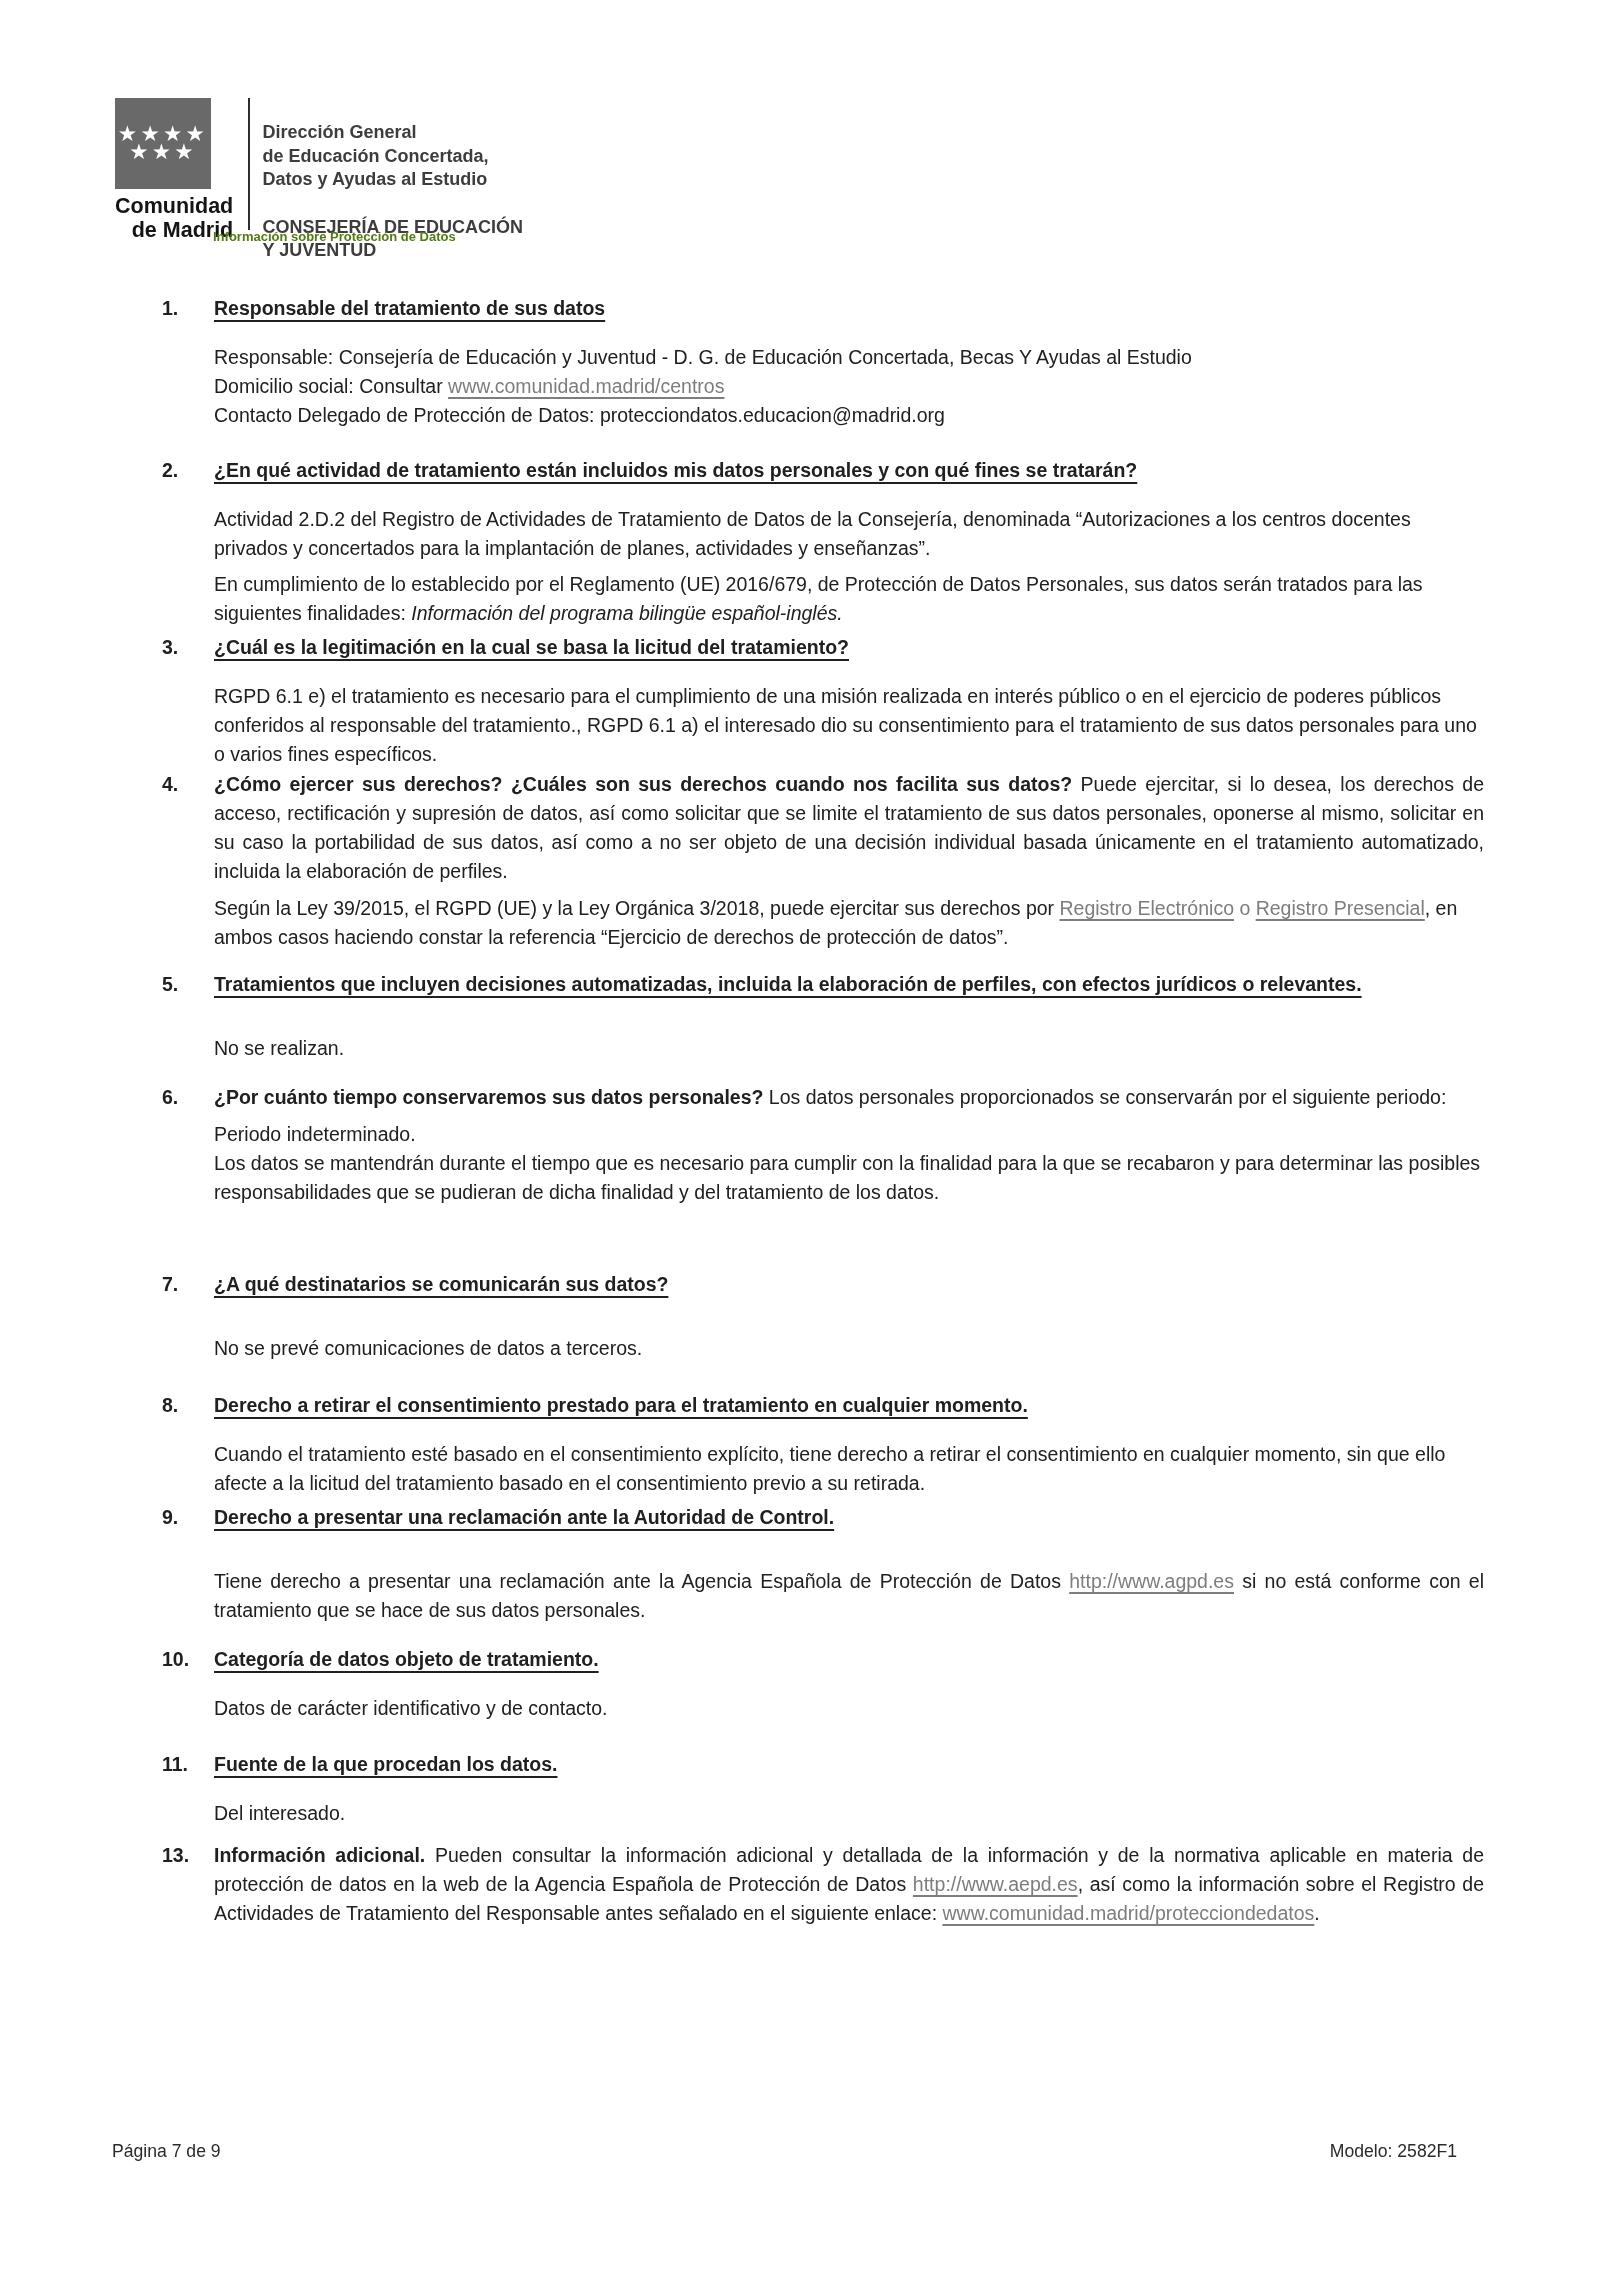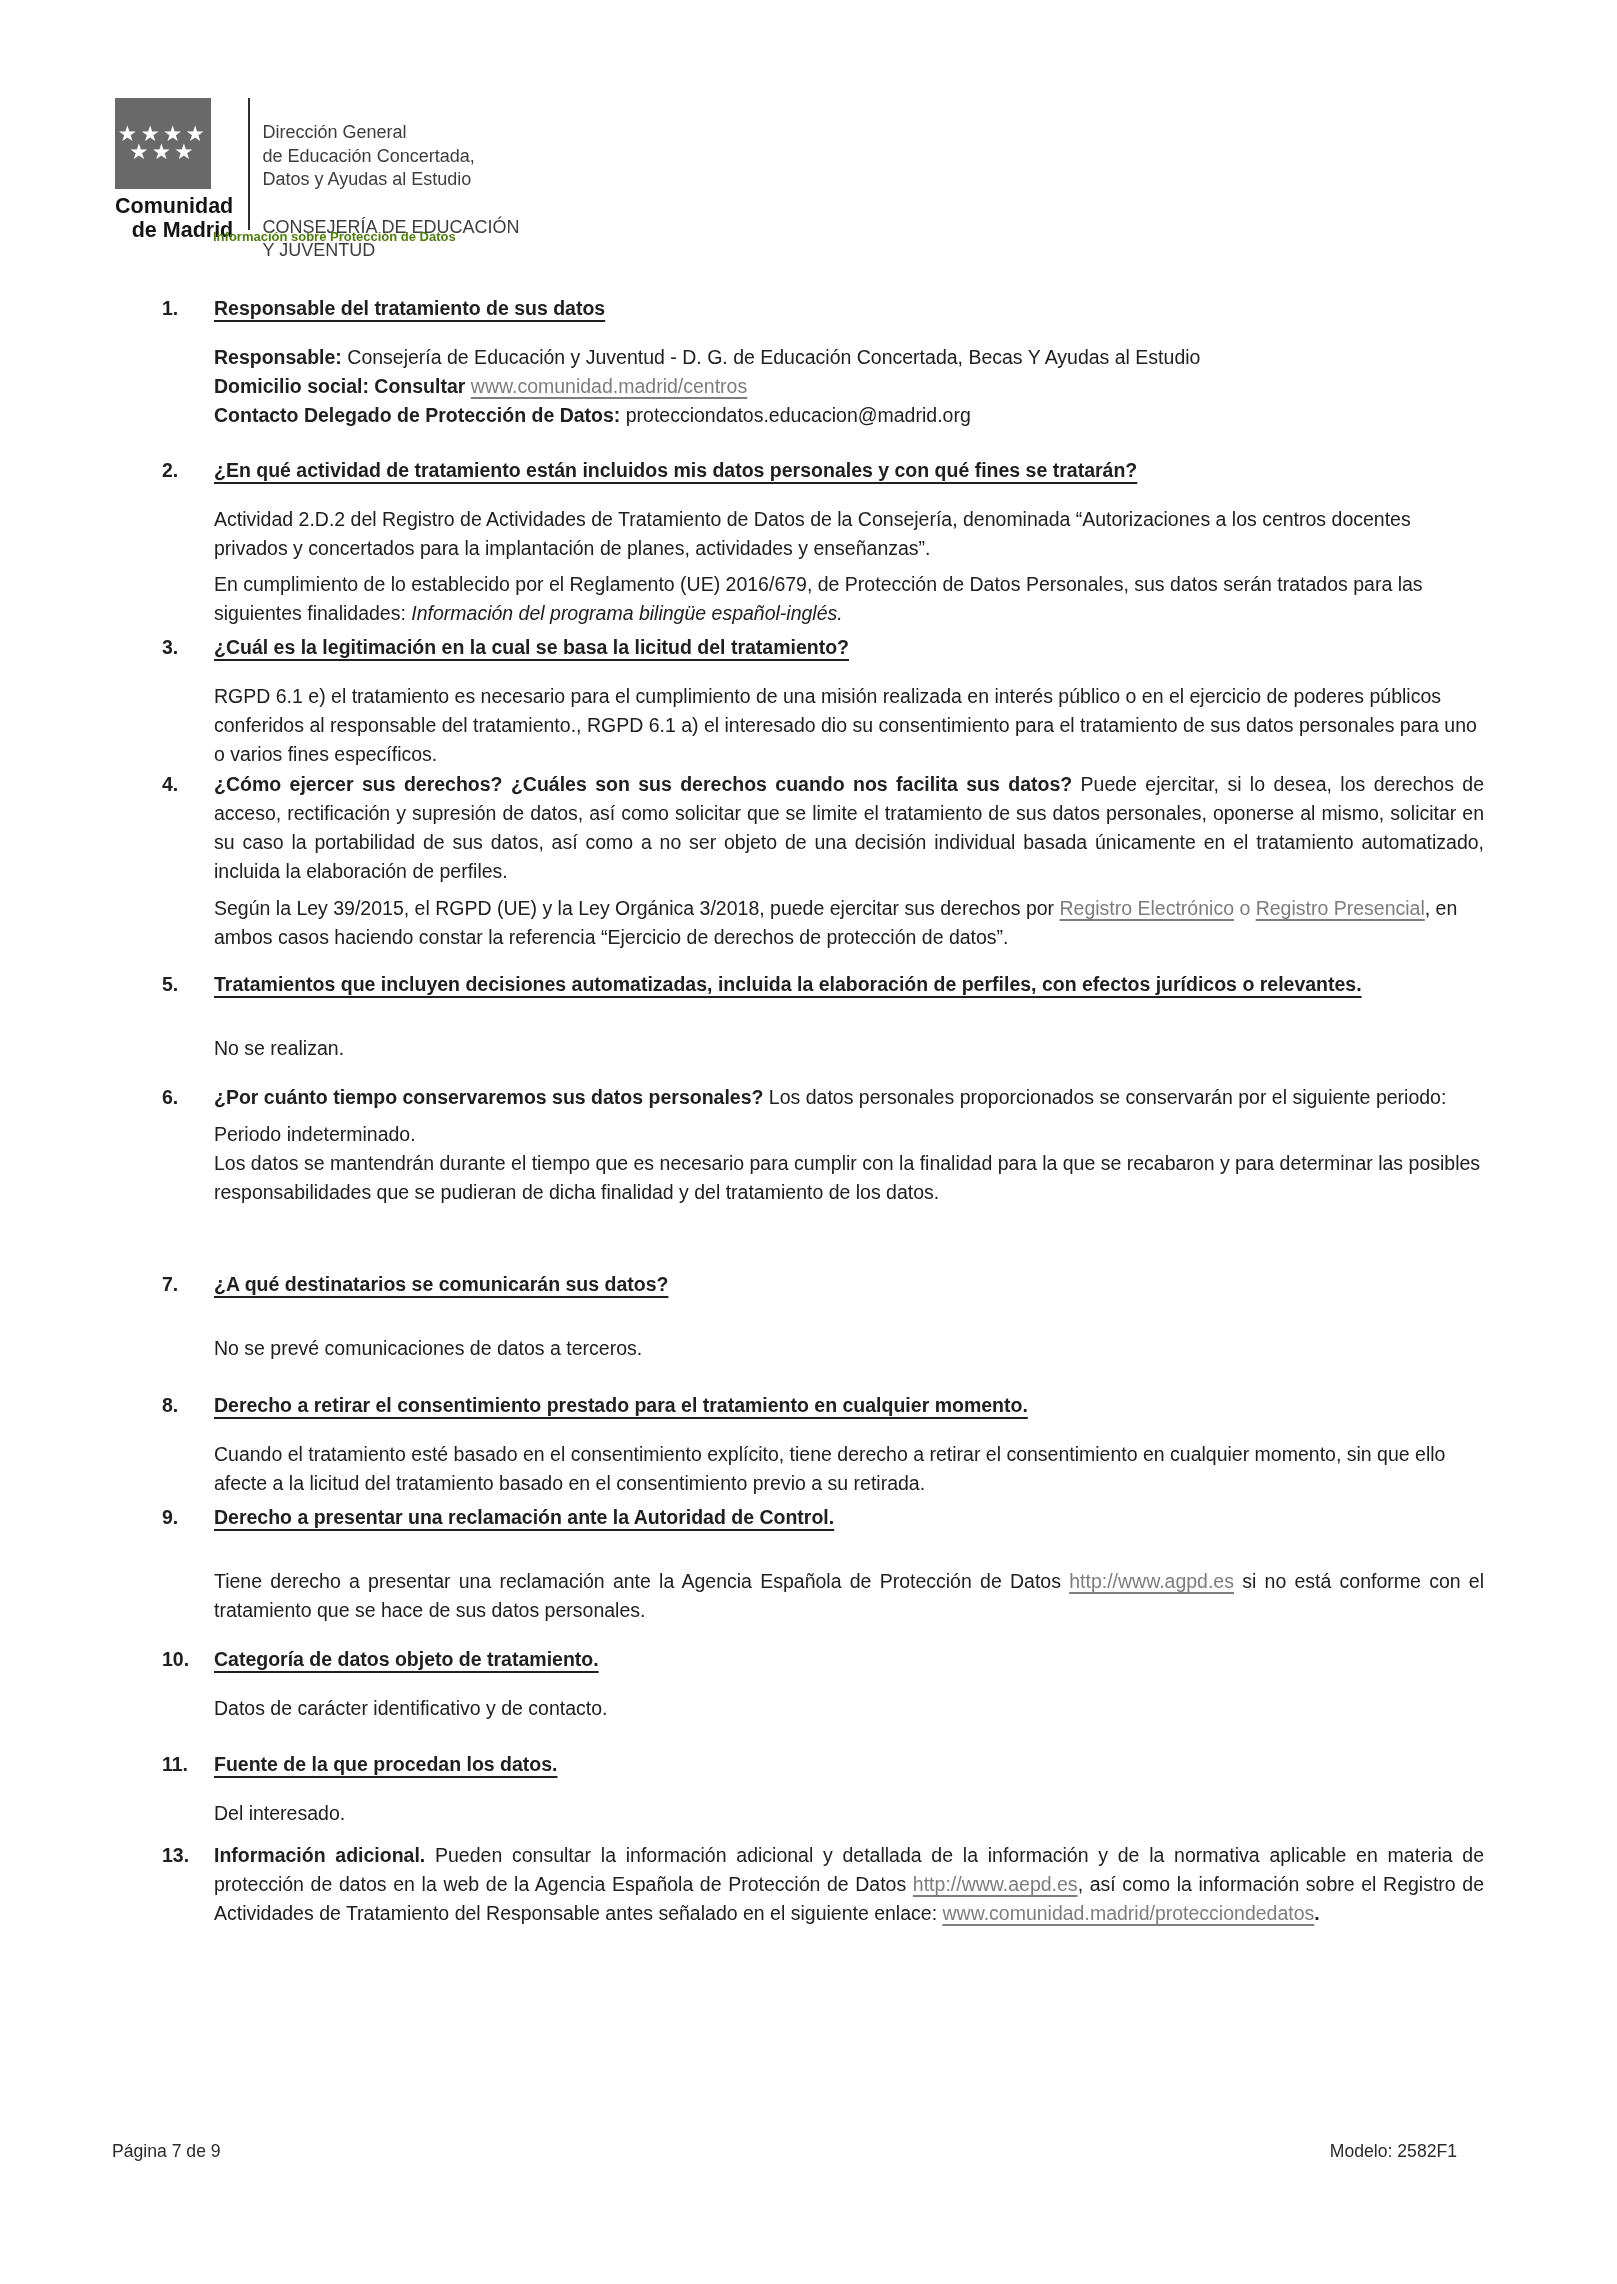--- a/index.html
+++ b/index.html
@@ -12,37 +12,37 @@
   
   #hdr{position:absolute;left:115px;top:98px;display:flex;align-items:flex-start;}
   .logo-box{
     width:96px;height:91px;background:#696969;
     display:flex;flex-direction:column;align-items:center;justify-content:center;
   }
   .stars{color:#ffffff;font-size:21.5px;letter-spacing:3.3px;line-height:21px;text-align:center;white-space:nowrap;}
   .stars.bottom{margin-top:-2.6px;}
   .logo-name{font-weight:bold;font-size:21.5px;line-height:24px;margin-top:5.2px;color:#141414;white-space:nowrap;text-align:right;}
   .hdr-divider{width:0;border-left:2px solid #2e2e2e;height:132px;margin:0 13px 0 14.3px;}
-  .org-col{padding-top:23.4px;}
+  .org-col{padding-top:23.4px;font-weight:bold;}
   .org-line{font-size:18px;line-height:23.4px;color:#3d3d3d;white-space:nowrap;}
   .dept{margin-top:24px;}
   
   #doc-title{position:absolute;left:213px;top:229px;font-size:13px;font-weight:bold;color:#4d7c0f;white-space:nowrap;}
   
   .section{position:absolute;left:214px;width:1270px;font-size:19.5px;line-height:29px;color:#202020;}
   .num{position:absolute;left:-52px;top:0;font-weight:bold;}
   .hd{
     font-weight:bold;margin-bottom:19.5px;
     text-decoration:underline;text-decoration-thickness:2px;text-underline-offset:5.2px;
   }
   .hd.lgap{margin-bottom:35px;}
   .para{margin-bottom:7.8px;}
   .para.tight{margin-bottom:0;}
   .para.just{text-align:justify;}
-  .b{font-weight:bold;}
+  .b{font-weight:normal;}
   .it{font-style:italic;}
   .ih{font-weight:bold;text-decoration-thickness:2px;text-underline-offset:5.2px;}
   .lnk{color:#7d7d7d;text-decoration:underline;text-decoration-thickness:2px;text-underline-offset:3.9px;cursor:pointer;margin-top:44px;}
   .gry{color:#7d7d7d;}
   
   #footer-left{position:absolute;left:112px;top:2141px;font-size:17.6px;color:#2a2a2a;}
   #footer-right{position:absolute;right:160px;top:2141px;font-size:17.6px;color:#2a2a2a;}
 </style>
 </head>
 <body>

